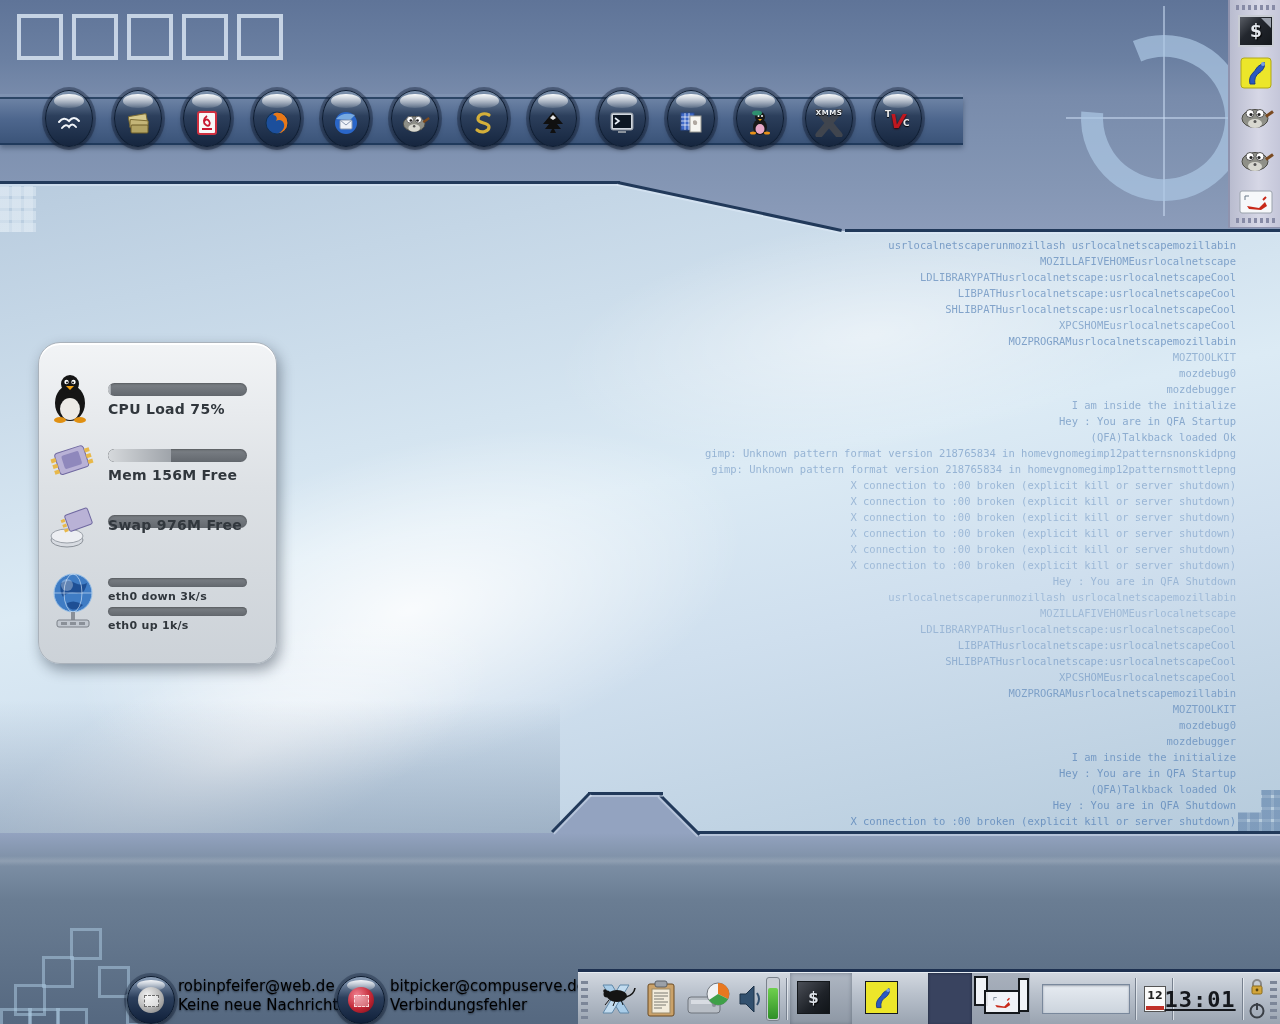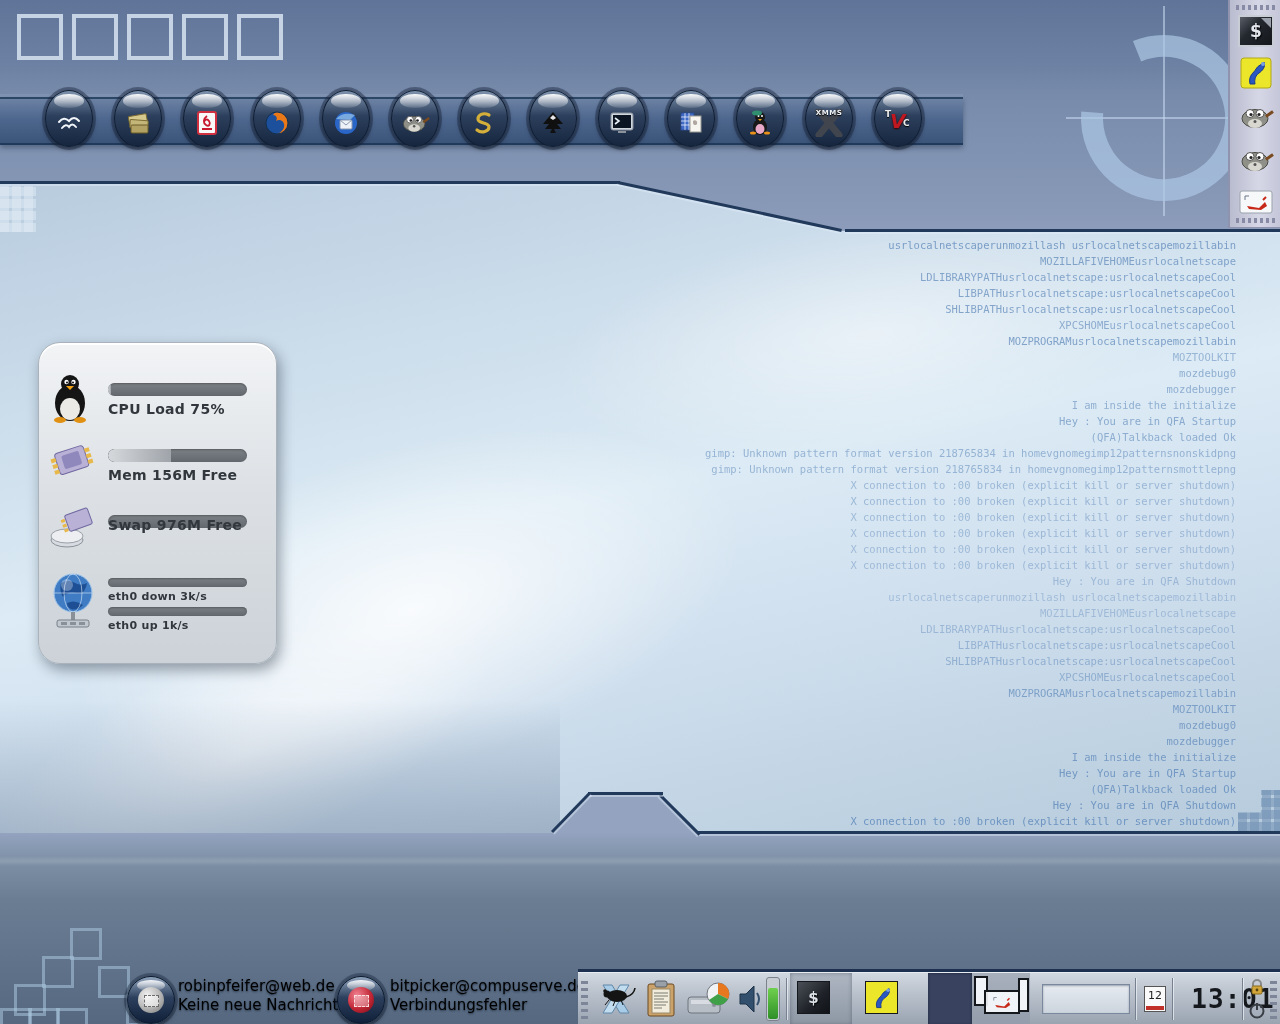--- a/index.html
+++ b/index.html
@@ -123,25 +123,25 @@
   .navycell{position:absolute;left:350px;top:0;width:44px;height:52px;background:#39435f;
     box-shadow:inset 0 0 3px #1e2638;cursor:pointer;}
   .graycell{position:absolute;left:394px;top:0;width:58px;height:52px;
     background:linear-gradient(180deg,#a8b0bc,#939dab);cursor:pointer;}
   .winrect{position:absolute;border:2px solid #14181c;background:rgba(250,252,255,.9);box-sizing:border-box;}
   .insetbox{position:absolute;left:464px;top:11px;width:86px;height:28px;
     background:linear-gradient(180deg,#e6ebf1,#ccd4dd);border:1px solid #79889c;
     box-shadow:inset 0 1px 2px rgba(60,70,90,.45);}
   .calendar{position:absolute;left:566px;top:13px;width:22px;height:26px;background:#fafafa;
     border:1px solid #555;box-sizing:border-box;cursor:pointer;text-align:center;}
-  .calendar .day{font-size:11px;font-weight:normal;color:#222;line-height:17px;display:block;}
+  .calendar .day{font-size:11px;font-weight:bold;color:#222;line-height:17px;display:block;}
   .calendar .bar{position:absolute;left:1px;right:1px;bottom:1px;height:4px;background:#c03028;}
-  .clock{position:absolute;left:622px;top:9px;width:66px;height:34px;display:flex;align-items:center;
-    justify-content:center;font-family:"DejaVu Sans Mono",monospace;font-size:26px;font-weight:bold;
-    color:#15181d;letter-spacing:1px;cursor:pointer;}
+  .clock{position:absolute;left:589px;top:9px;width:66px;height:34px;display:flex;align-items:center;
+    justify-content:center;font-family:"DejaVu Sans Mono",monospace;font-size:22px;font-weight:bold;
+    color:#15181d;letter-spacing:1px;cursor:pointer;text-decoration:underline;}
   .minibtn{position:absolute;left:670px;width:18px;height:18px;cursor:pointer;}
 
   .slidertrack{width:14px;height:42px;background:#c8cdd4;border:1px solid #7a828c;border-radius:3px;
     position:relative;overflow:hidden;cursor:pointer;}
   .sliderfill{position:absolute;left:1px;right:1px;bottom:1px;height:74%;border-radius:2px;
     background:linear-gradient(180deg,#6fd04e,#2f8f28);}
 </style>
 </head>
 <body>
 

